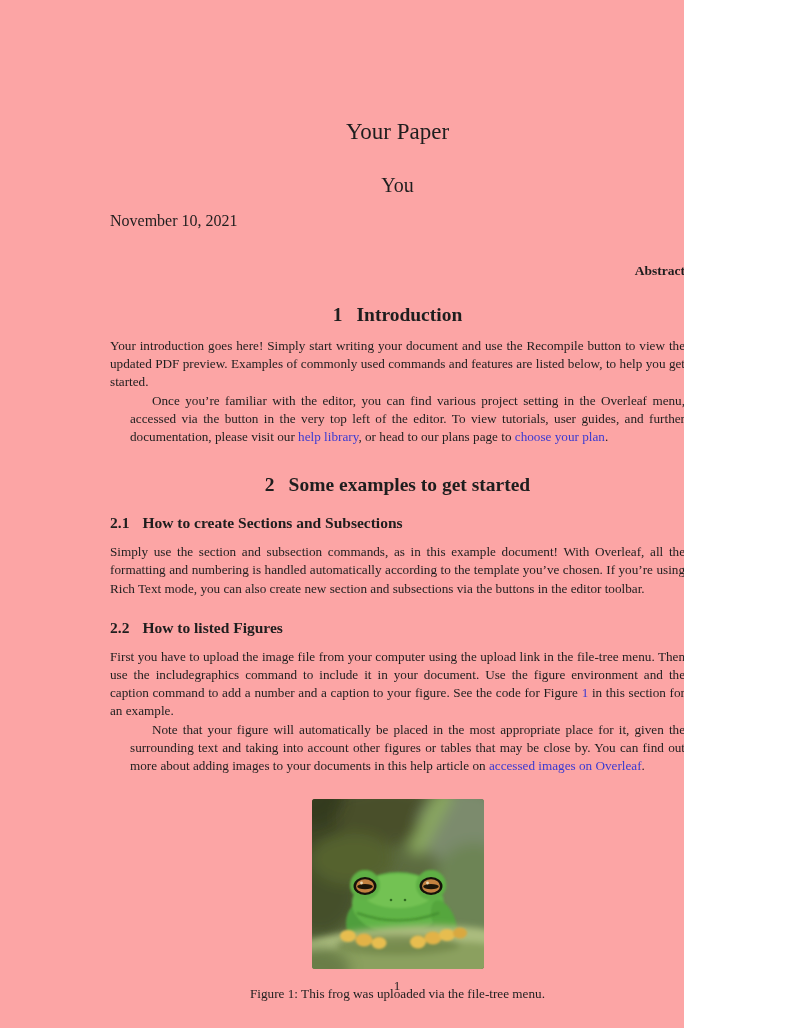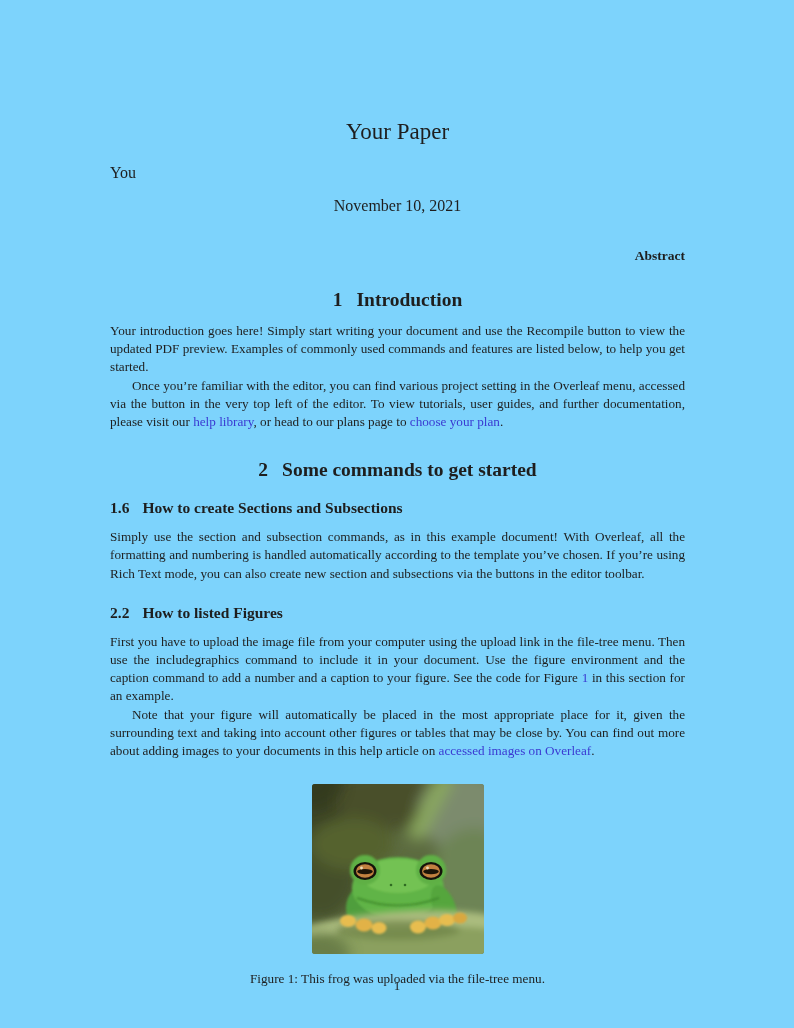--- a/index.html
+++ b/index.html
@@ -1,45 +1,46 @@
 <!DOCTYPE html>
 <html><head>
 <meta charset="utf-8">
 <style>
   * { margin: 0; padding: 0; box-sizing: border-box; }
   html, body { background: #ffffff; }
   .page {
     position: relative;
-    width: 794px;
+    width: 684px;
     height: 1028px;
-    background: #7dd3fc;
+    background: #fca5a5;
     font-family: "Liberation Serif", "DejaVu Serif", serif;
     color: #1e1e1e;
     overflow: hidden;
   }
   .content {
     position: absolute;
     left: 110px;
     width: 575px;
     top: 0;
   }
   .doc-title {
     margin-top: 118px;
     text-align: center;
     font-size: 23px;
     font-weight: normal;
     line-height: 28px;
   }
   .doc-author {
-    margin-top: 18px;
-    font-size: 16px;
+    margin-top: 28px;
+    text-align: center;
+    font-size: 20px;
   }
   .doc-date {
     margin-top: 15px;
-    text-align: center;
+    text-align: left;
     font-size: 16px;
   }
   .abstract-heading {
     margin-top: 33px;
     text-align: right;
     font-size: 13.5px;
     font-weight: bold;
   }
   .abstract-body {
     margin: 8px 50px 0 50px;
@@ -64,20 +65,21 @@
   h3.subsection .sec-num { display: inline-block; margin-right: 13px; }
   p.body {
     margin-top: 11px;
     font-size: 13.2px;
     line-height: 18.2px;
     text-align: justify;
   }
   p.body.cont {
     margin-top: 0;
     text-indent: 22px;
+    margin-left: 20px;
   }
   a.doclink {
     color: #3a3ad2;
     text-decoration: none;
     cursor: pointer;
   }
   .figure-block {
     margin-top: 24px;
     text-align: center;
   }
@@ -107,23 +109,23 @@
     <div class="doc-date">November 10, 2021</div>
 
     <div class="abstract-heading">Abstract</div>
 
     <h2 class="section"><span class="sec-num">1</span><span>Introduction</span></h2>
 
     <p class="body">Your introduction goes here! Simply start writing your document and use the Recompile button to view the updated PDF preview. Examples of commonly used commands and features are listed below, to help you get started.</p>
 
     <p class="body cont"><span>Once you’re familiar with the editor, you can find various project setting in the Overleaf menu, accessed via the button in the very top left of the editor. To view tutorials, user guides, and further documentation, please visit our </span><a class="doclink">help library</a><span>, or head to our plans page to </span><a class="doclink">choose your plan</a><span>.</span></p>
 
-    <h2 class="section" style="margin-top:27px;"><span class="sec-num">2</span><span>Some commands to get started</span></h2>
-
-    <h3 class="subsection"><span class="sec-num">1.6</span><span>How to create Sections and Subsections</span></h3>
+    <h2 class="section" style="margin-top:27px;"><span class="sec-num">2</span><span>Some examples to get started</span></h2>
+
+    <h3 class="subsection"><span class="sec-num">2.1</span><span>How to create Sections and Subsections</span></h3>
 
     <p class="body">Simply use the section and subsection commands, as in this example document! With Overleaf, all the formatting and numbering is handled automatically according to the template you’ve chosen. If you’re using Rich Text mode, you can also create new section and subsections via the buttons in the editor toolbar.</p>
 
     <h3 class="subsection" style="margin-top:20px;"><span class="sec-num">2.2</span><span>How to listed Figures</span></h3>
 
     <p class="body"><span>First you have to upload the image file from your computer using the upload link in the file-tree menu. Then use the includegraphics command to include it in your document. Use the figure environment and the caption command to add a number and a caption to your figure. See the code for Figure </span><a class="doclink">1</a><span> in this section for an example.</span></p>
 
     <p class="body cont"><span>Note that your figure will automatically be placed in the most appropriate place for it, given the surrounding text and taking into account other figures or tables that may be close by. You can find out more about adding images to your documents in this help article on </span><a class="doclink">accessed images on Overleaf</a><span>.</span></p>
 
     <div class="figure-block">

